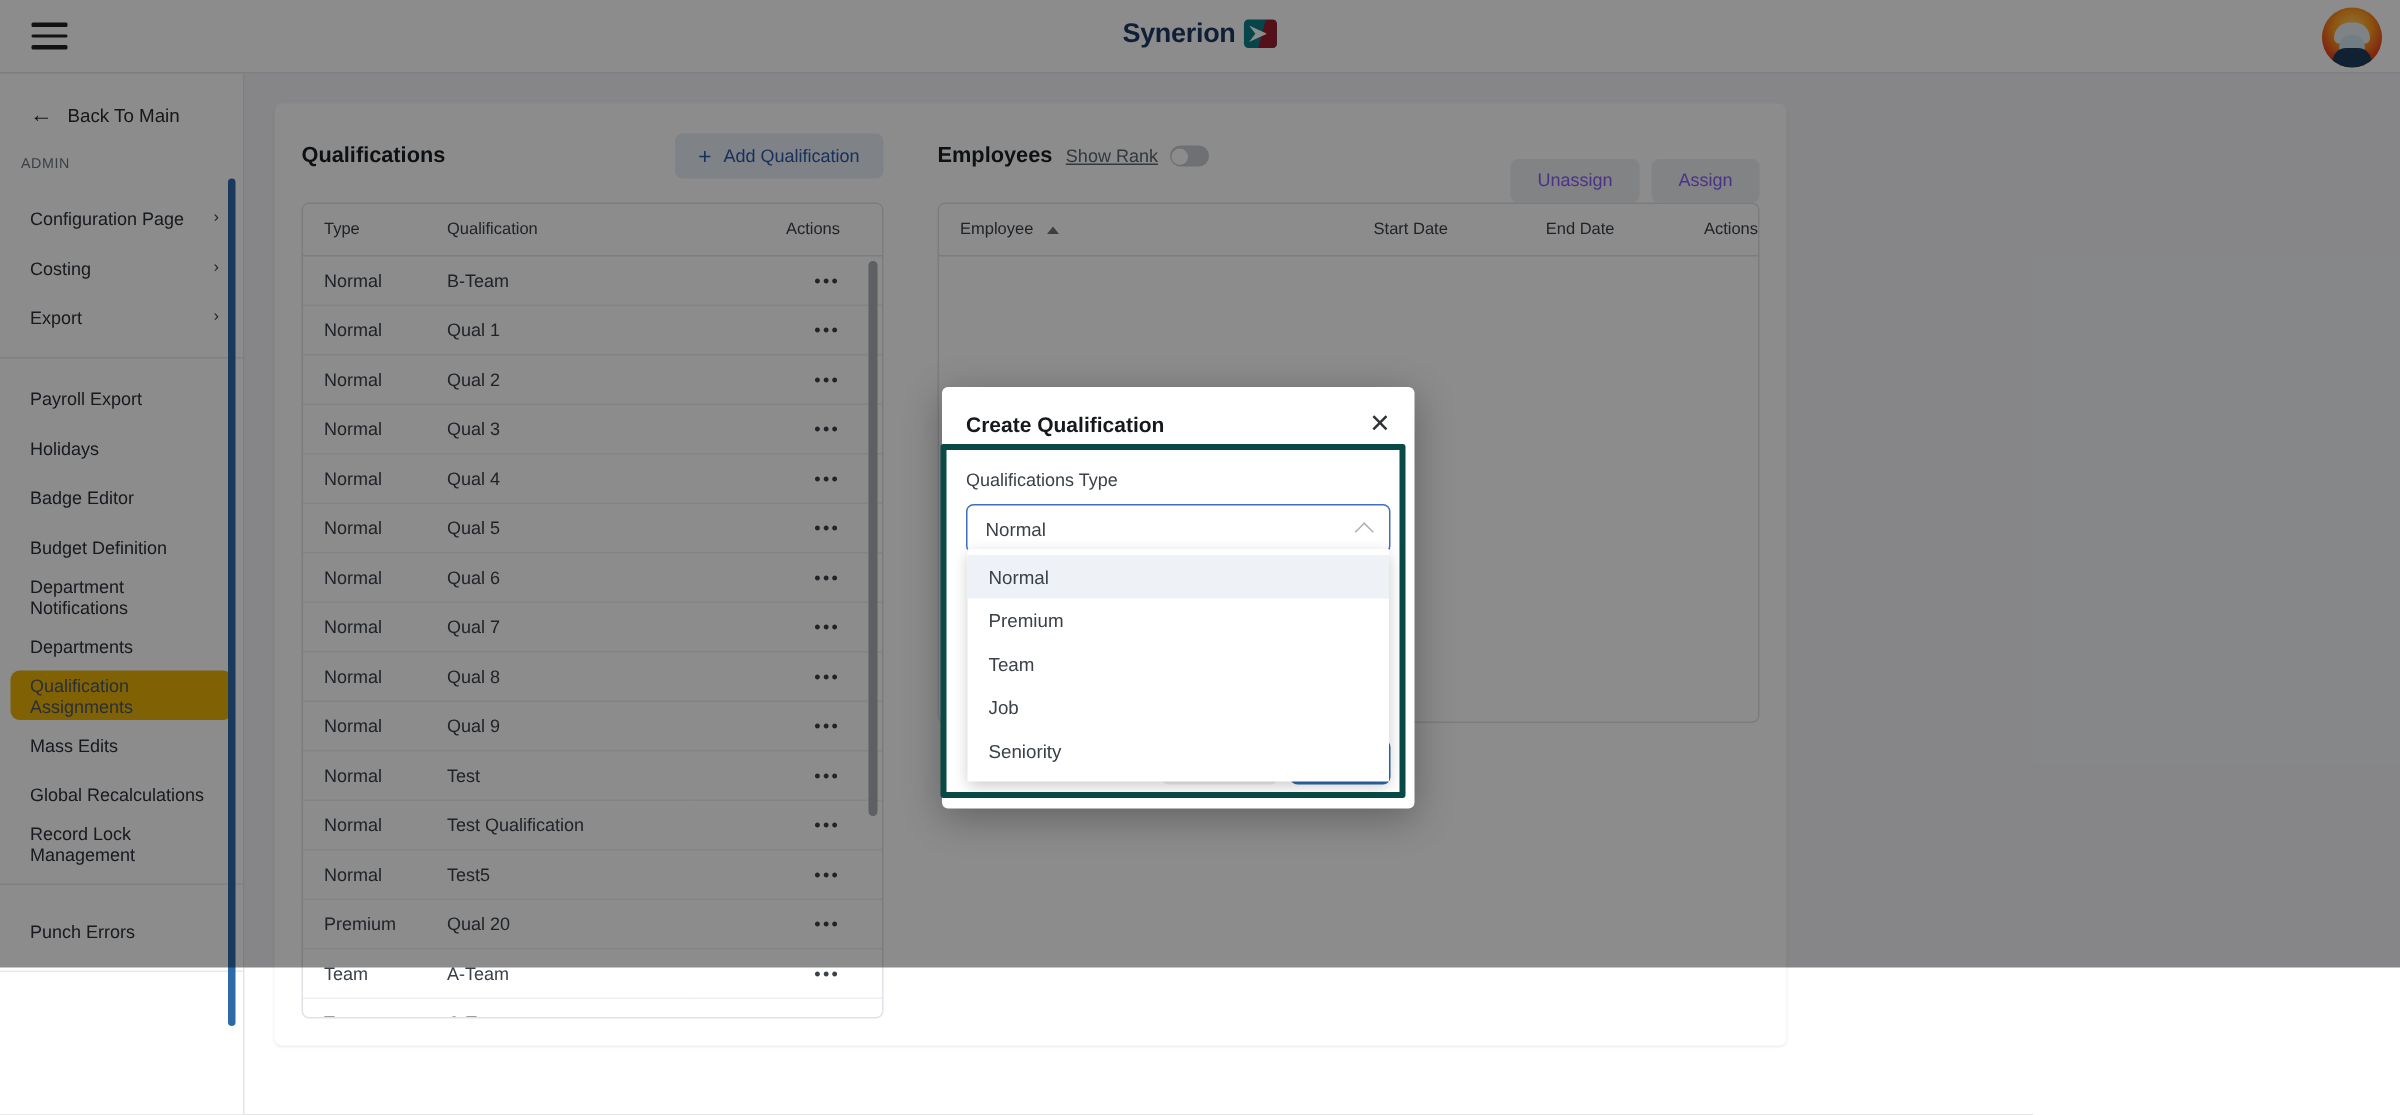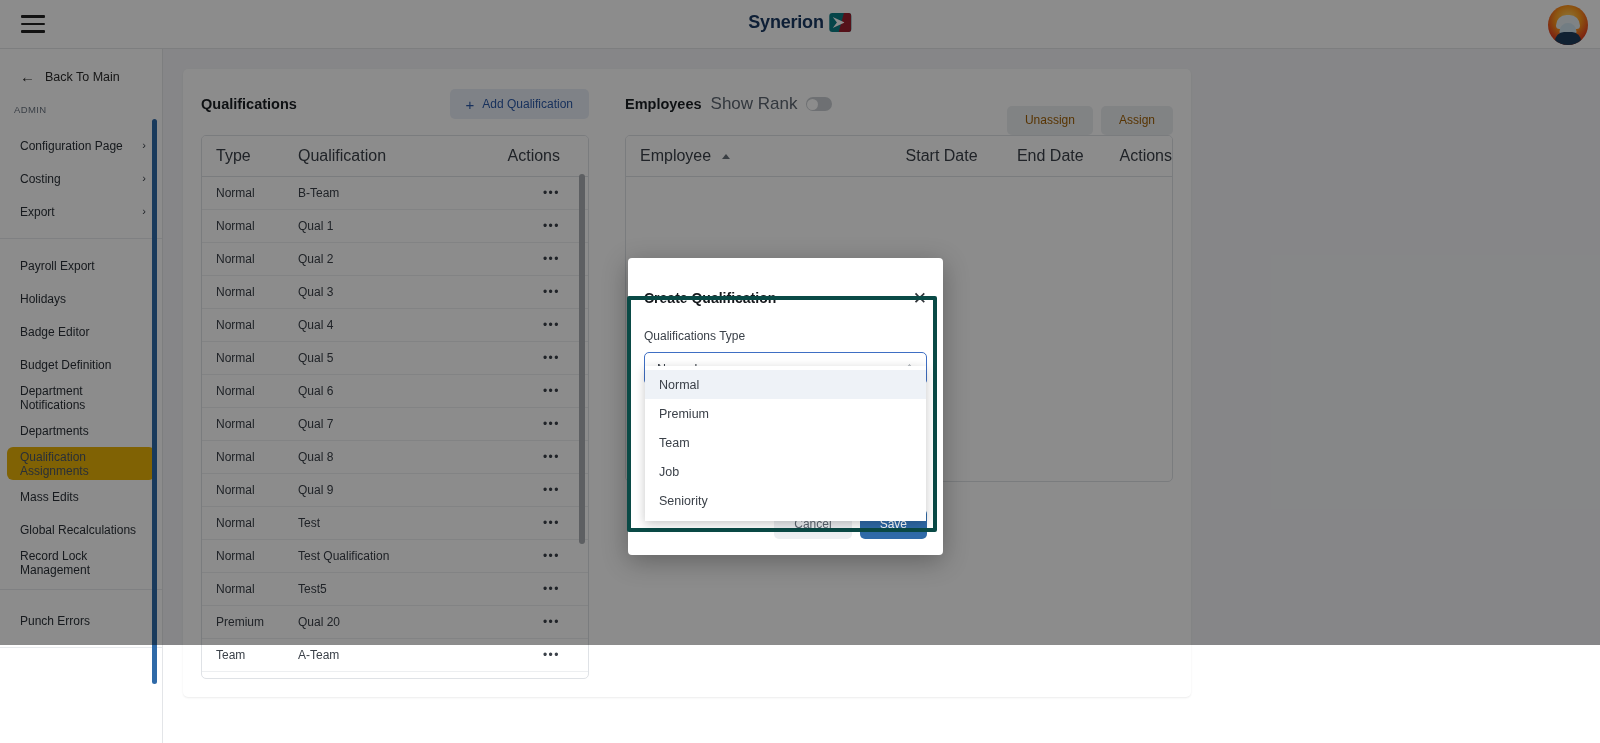--- a/index.html
+++ b/index.html
@@ -181,55 +181,55 @@
     display: flex; align-items: center; gap: 8px;
     background: #e8edf6;
     color: #2c5aa8;
     border: none; border-radius: 5px;
     height: 30px; padding: 0 16px;
     font-size: 12px; font-family: inherit;
     cursor: pointer;
   }
   .btn-add .plus { font-size: 15px; line-height: 1; font-weight: 400; }
   .show-rank-label {
-    font-size: 17px; color: #5d6671; margin-left: 9px;
+    font-size: 12px; color: #5d6671; margin-left: 9px; text-decoration: underline;
   }
   .toggle {
     margin-left: 8px;
     width: 26px; height: 14px; border-radius: 8px;
     background: #c8ccd1; position: relative; cursor: pointer;
   }
   .toggle .knob {
     position: absolute; left: 1.5px; top: 1.5px;
     width: 11px; height: 11px; border-radius: 50%;
     background: #ffffff;
   }
   .head-actions { margin-left: auto; display: flex; gap: 8px; }
   .btn-ghost {
-    background: #eceef1; color: #a16207;
+    background: #eceef1; color: #8b5cf6;
     border: none; border-radius: 5px;
     height: 29px; padding: 0 18px;
     font-size: 12px; font-family: inherit;
     cursor: default;
     margin-top: 32px;
   }
 
   
   .tbl-wrap {
     border: 1px solid #dfe2e6;
     border-radius: 5px;
     overflow: hidden;
     position: relative;
   }
   .tbl-wrap.left { height: 544px; }
   .tbl-wrap.right { height: 347px; }
   table { width: 100%; border-collapse: collapse; }
   thead th {
     text-align: left;
-    font-size: 16px; font-weight: 400; color: #3b4149;
+    font-size: 11px; font-weight: 400; color: #3b4149;
     padding: 11px 0 11px 14px;
     border-bottom: 1px solid #dfe2e6;
     background: #ffffff;
   }
   tbody td {
     font-size: 12px; color: #3b4149;
     padding: 9px 0 9px 14px;
     border-bottom: 1px solid #edeff1;
   }
   .col-type { width: 82px; }
@@ -256,22 +256,22 @@
   }
   .modal {
     position: absolute;
     left: 628px; top: 258px;
     width: 315px;
     background: #ffffff;
     border-radius: 4px;
     box-shadow: 0 6px 26px rgba(0,0,0,0.30);
   }
   .modal-head {
-    display: flex; align-items: flex-start;
-    padding: 32px 16px 12px 16px;
+    display: flex; align-items: center;
+    padding: 16px 16px 12px 16px;
   }
   .modal-title { font-size: 14px; font-weight: 700; color: #15181c; }
   .modal-close {
     margin-left: auto;
     font-size: 17px; color: #2f3338; line-height: 1;
     cursor: pointer; background: none; border: none; font-family: inherit;
   }
   .modal-body {
     padding: 10px 16px 16px 16px;
     min-height: 190px;

